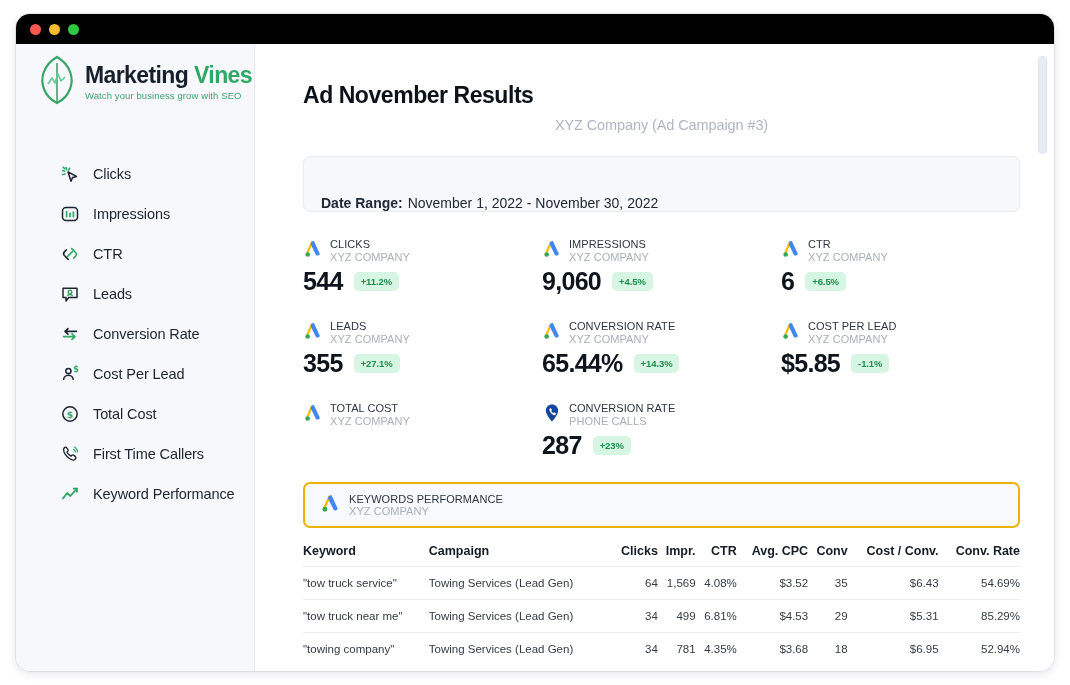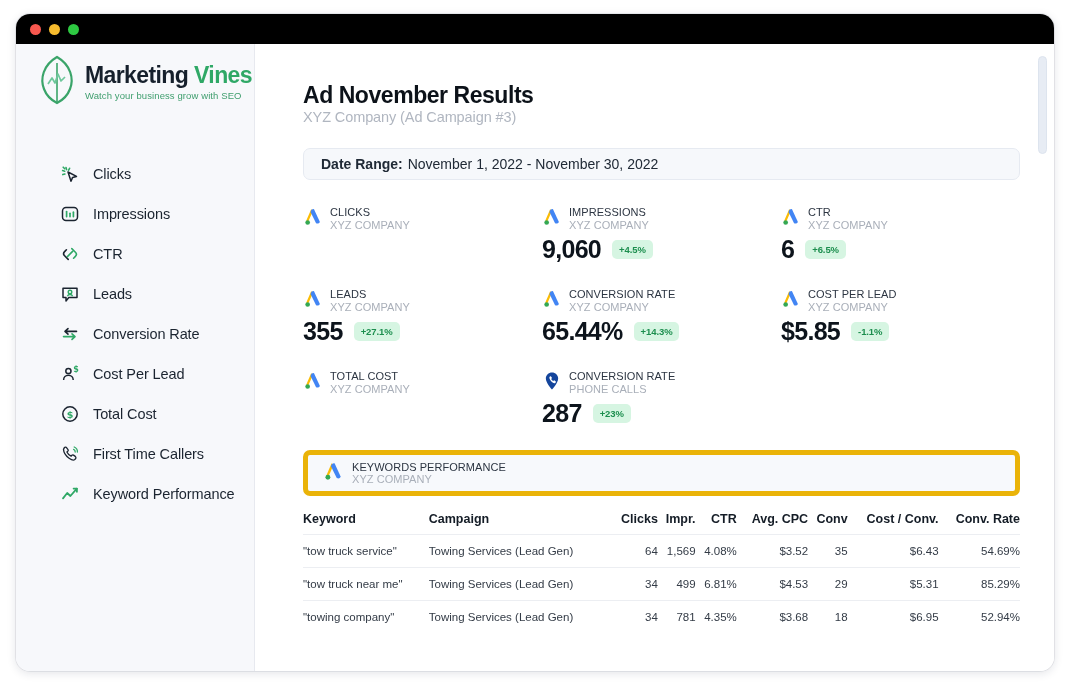--- a/index.html
+++ b/index.html
@@ -57,26 +57,26 @@
   }
   .nav-icon { width: 20px; height: 20px; flex: 0 0 20px; display: flex; align-items: center; justify-content: center; }
   .nav-label { font-size: 14.5px; color: #1b2430; letter-spacing: -.1px; }
 
   
   .main {
     flex: 1 1 auto; position: relative; background: #ffffff;
     padding: 38px 34px 0 48px; overflow: hidden;
   }
   .page-title { font-size: 23px; font-weight: 700; color: #0c1219; letter-spacing: -.45px; }
-  .page-sub { font-size: 14.5px; color: #b0b6c0; letter-spacing: -.1px; }
+  .page-sub { font-size: 14.5px; color: #b0b6c0; margin-top: 8px; letter-spacing: -.1px; text-align: center; }
 
   .daterange {
-    margin-top: 23px; height: 32px;
+    margin-top: 23px; height: 56px;
     background: #f6f8fb; border: 1px solid #e6eaf1; border-radius: 7px;
-    display: flex; align-items: center; padding-left: 17px;
+    display: flex; align-items: flex-end; padding-left: 17px;
     font-size: 14px; color: #202a36;
   }
   .daterange b { font-weight: 700; margin-right: 5px; }
 
   
   .metrics { margin-top: 26px; display: grid; grid-template-columns: 1fr 1fr 1fr; row-gap: 24px; }
   .metric { display: block; }
   .m-head { display: flex; align-items: flex-start; gap: 7px; }
   .m-icon { flex: 0 0 auto; margin-top: 1px; }
   .m-labels { line-height: 1.14; }
@@ -86,21 +86,21 @@
   .m-value { font-size: 25px; font-weight: 700; color: #0d141c; letter-spacing: -.7px; }
   .badge {
     font-size: 9.5px; font-weight: 700; padding: 4px 7px; border-radius: 5px; letter-spacing: -.1px;
   }
   .badge.up   { background: #d6f5e2; color: #1c8e4e; }
   .badge.down { background: #fcdcdc; color: #cf3b3b; }
 
   
   .kw-panel {
     margin-top: 22px; height: 46px;
-    background: #f7f9fc; border: 5px solid #eab308; border-radius: 7px;
+    background: #f7f9fc; border: 2px solid #eab308; border-radius: 7px;
     display: flex; align-items: center; gap: 8px; padding-left: 15px;
   }
   .kw-labels { line-height: 1.14; }
   .kw-title { font-size: 11px; color: #2c3542; letter-spacing: .05px; }
   .kw-sub   { font-size: 11px; color: #a9afb9; letter-spacing: .05px; }
 
   
   table.kw-table { width: 100%; border-collapse: collapse; margin-top: 16px; }
   table.kw-table th {
     font-size: 12.5px; font-weight: 700; color: #141c26;
@@ -280,20 +280,24 @@
               <svg width="20" height="20" viewBox="0 0 24 24">
                 <path d="M9.8 2.6 L4 16.2 a3.3 3.3 0 0 0 2.2 1.6 L12 4.6 Z" fill="#fbbc04"></path>
                 <path d="M13.2 2.6 L20.3 17.9 a3.4 3.4 0 0 1 -4.6 1.5 L9.2 6.2 a3.4 3.4 0 0 1 4 -3.6 Z" fill="#4285f4"></path>
                 <circle cx="5.6" cy="18.6" r="2.8" fill="#34a853"></circle>
               </svg>
             </span>
             <span class="m-labels">
               <div class="m-title">CLICKS</div>
               <div class="m-sub">XYZ COMPANY</div>
             </span>
+          </div>
+          <div class="m-value-row">
+            <span class="m-value">544</span>
+            <span class="badge up">+11.2%</span>
           </div>
         </div>
 
         <div class="metric">
           <div class="m-head">
             <span class="m-icon">
               <svg width="20" height="20" viewBox="0 0 24 24">
                 <path d="M9.8 2.6 L4 16.2 a3.3 3.3 0 0 0 2.2 1.6 L12 4.6 Z" fill="#fbbc04"></path>
                 <path d="M13.2 2.6 L20.3 17.9 a3.4 3.4 0 0 1 -4.6 1.5 L9.2 6.2 a3.4 3.4 0 0 1 4 -3.6 Z" fill="#4285f4"></path>
                 <circle cx="5.6" cy="18.6" r="2.8" fill="#34a853"></circle>

